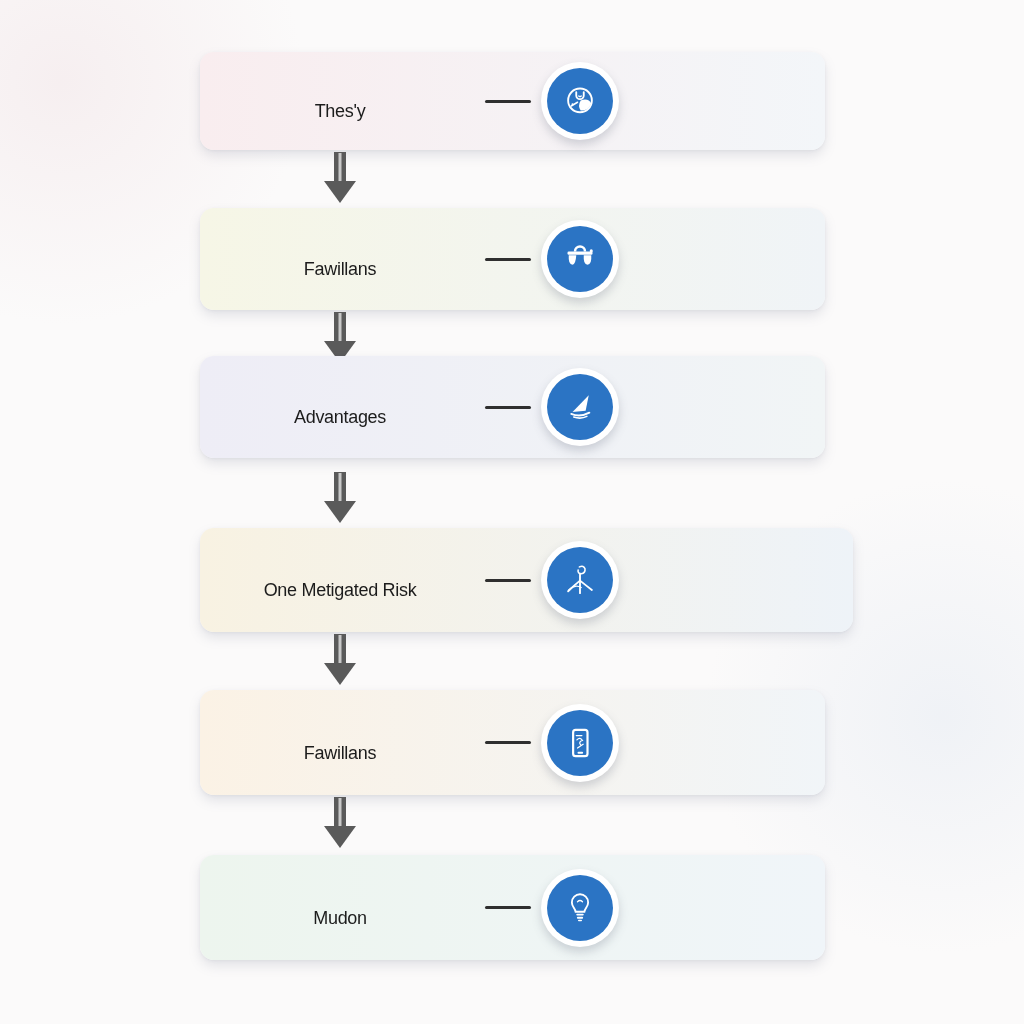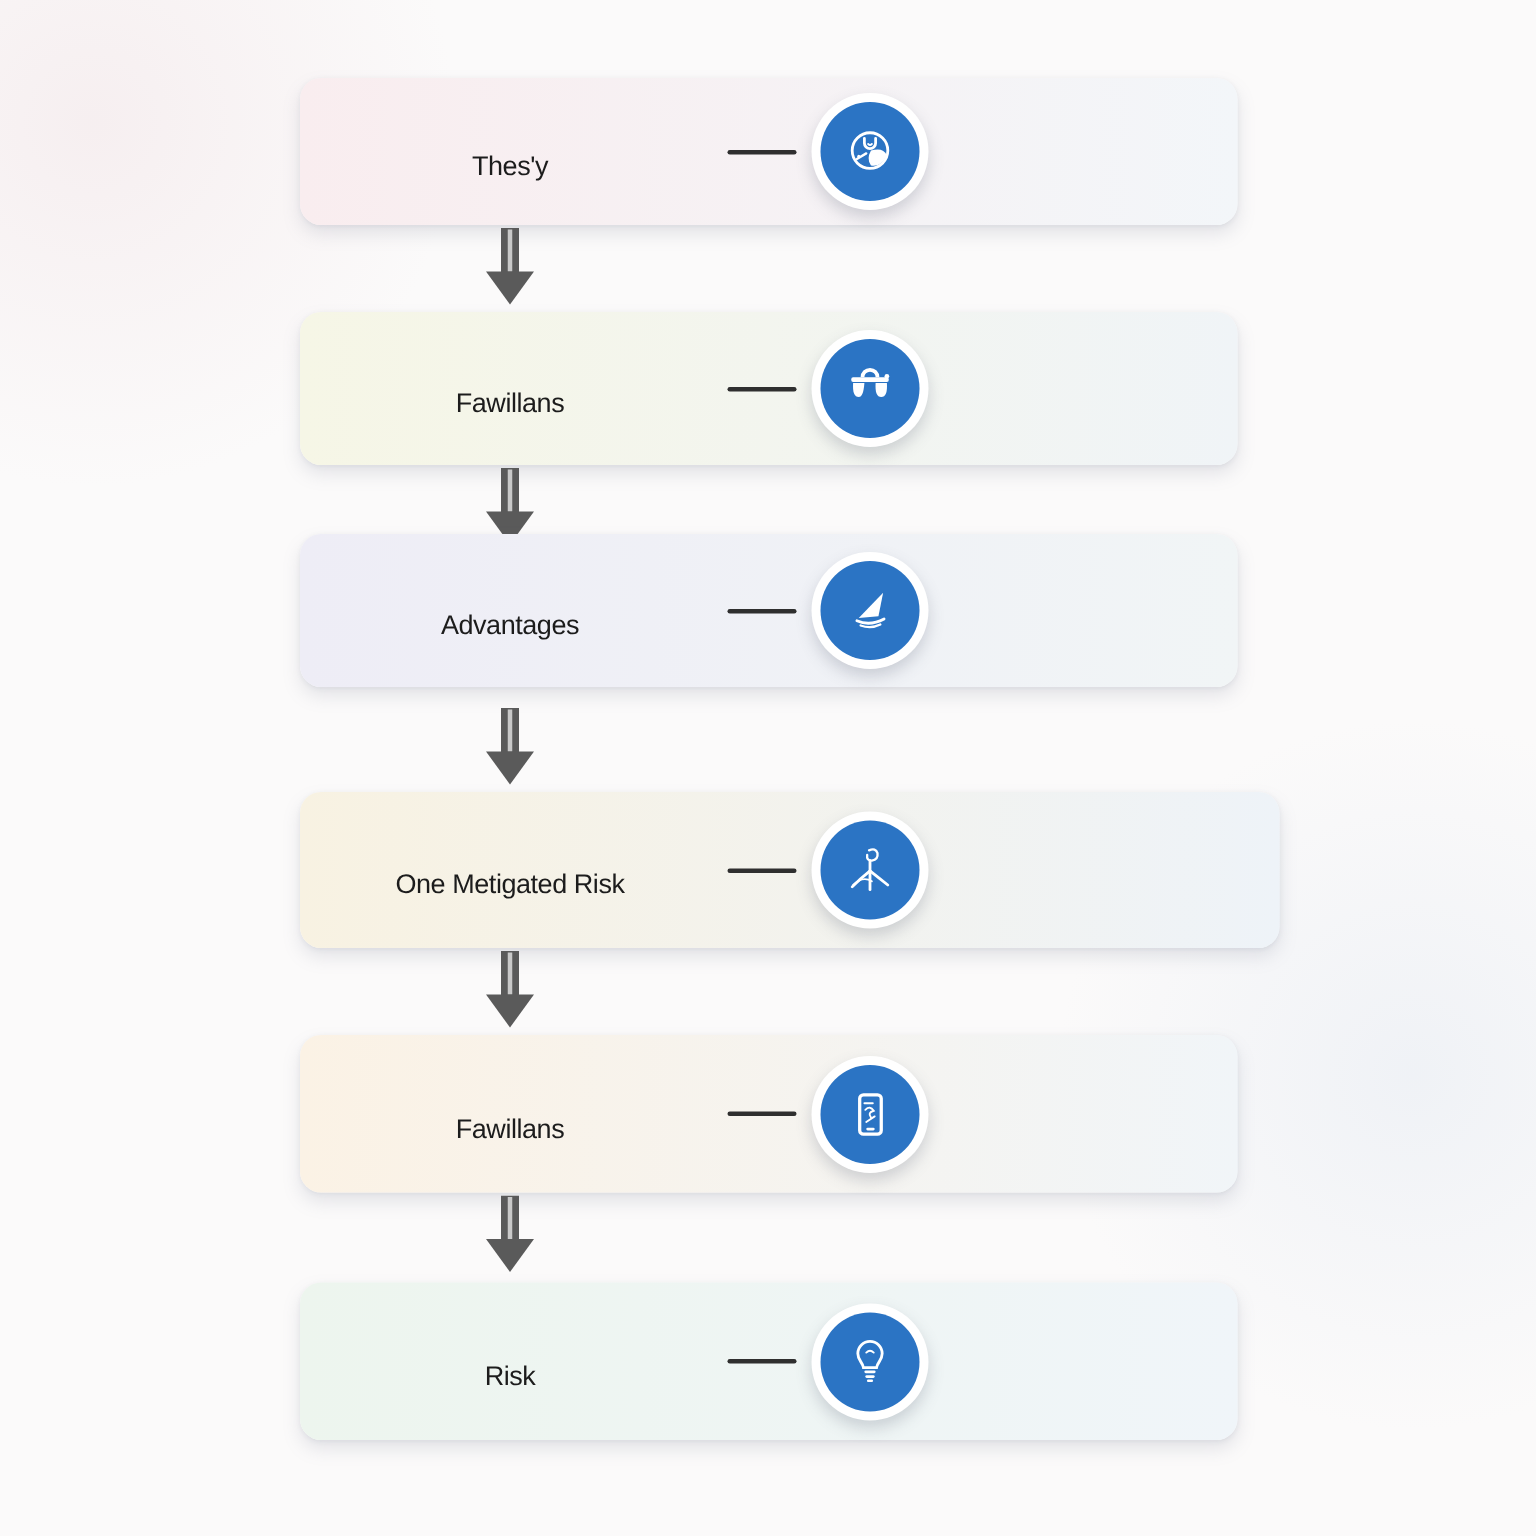--- a/index.html
+++ b/index.html
@@ -169,21 +169,21 @@
 
   <div class="arrow" style="top:797px;">
     <svg width="44" height="54" viewBox="0 0 44 54">
       <rect x="16" y="0" width="12" height="30" fill="#5a5a5a"></rect>
       <rect x="20.5" y="1" width="3" height="28" fill="#c9c9c9"></rect>
       <polygon points="6,29 38,29 22,51" fill="#5a5a5a"></polygon>
     </svg>
   </div>
 
   <div class="card" style="top: 855px; height: 105px; background: linear-gradient(90deg, rgb(237, 245, 238), rgb(240, 245, 249));">
-    <div class="card-label">Risk</div>
+    <div class="card-label">Mudon</div>
     <div class="card-dash"></div>
     <div class="icon-badge">
       <div class="icon-circle">
         <svg width="40" height="40" viewBox="0 0 64 64">
           <path d="M32 10 a13 13 0 0 1 13 13 c0 7 -5 9 -6 15 h-14 c-1 -6 -6 -8 -6 -15 a13 13 0 0 1 13 -13 Z" fill="none" stroke="#fff" stroke-width="3"></path>
           <path d="M28 22 q4 -4 8 0" fill="none" stroke="#fff" stroke-width="2" stroke-linecap="round"></path>
           <rect x="26" y="41" width="12" height="3" rx="1.5" fill="#fff"></rect>
           <rect x="27" y="46" width="10" height="3" rx="1.5" fill="#fff"></rect>
           <path d="M30 52 h4" fill="none" stroke="#fff" stroke-width="2.5" stroke-linecap="round"></path>
         </svg>

